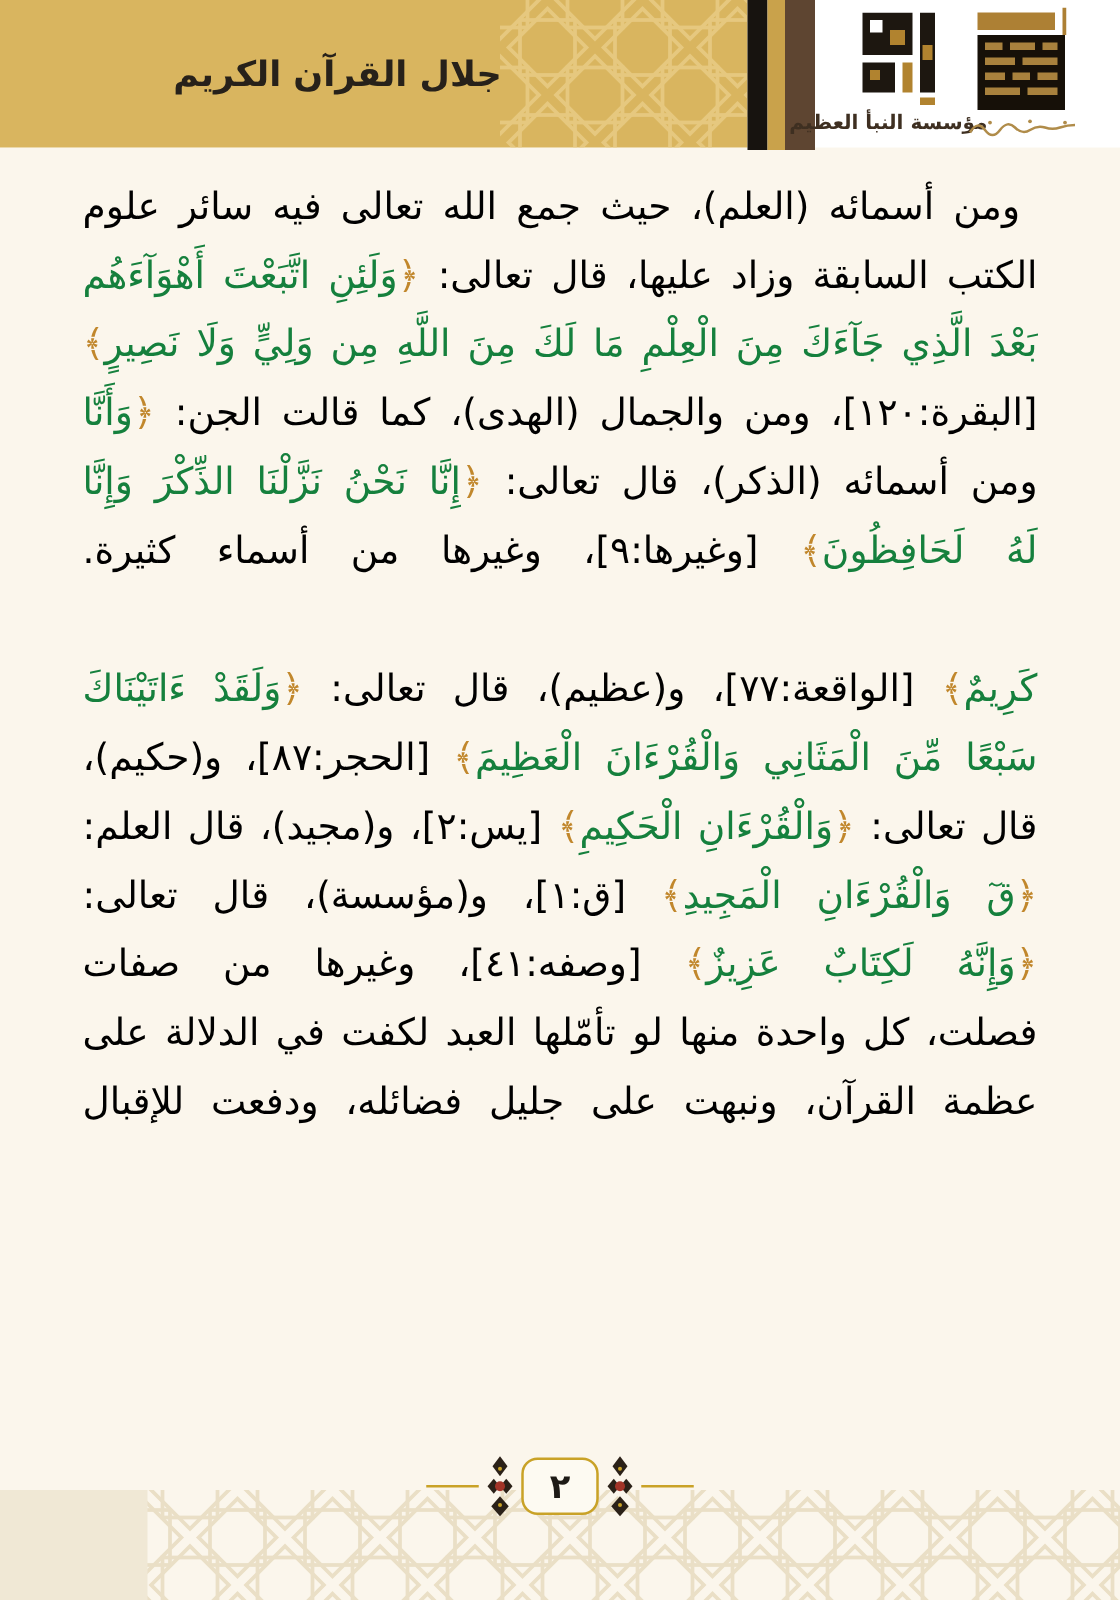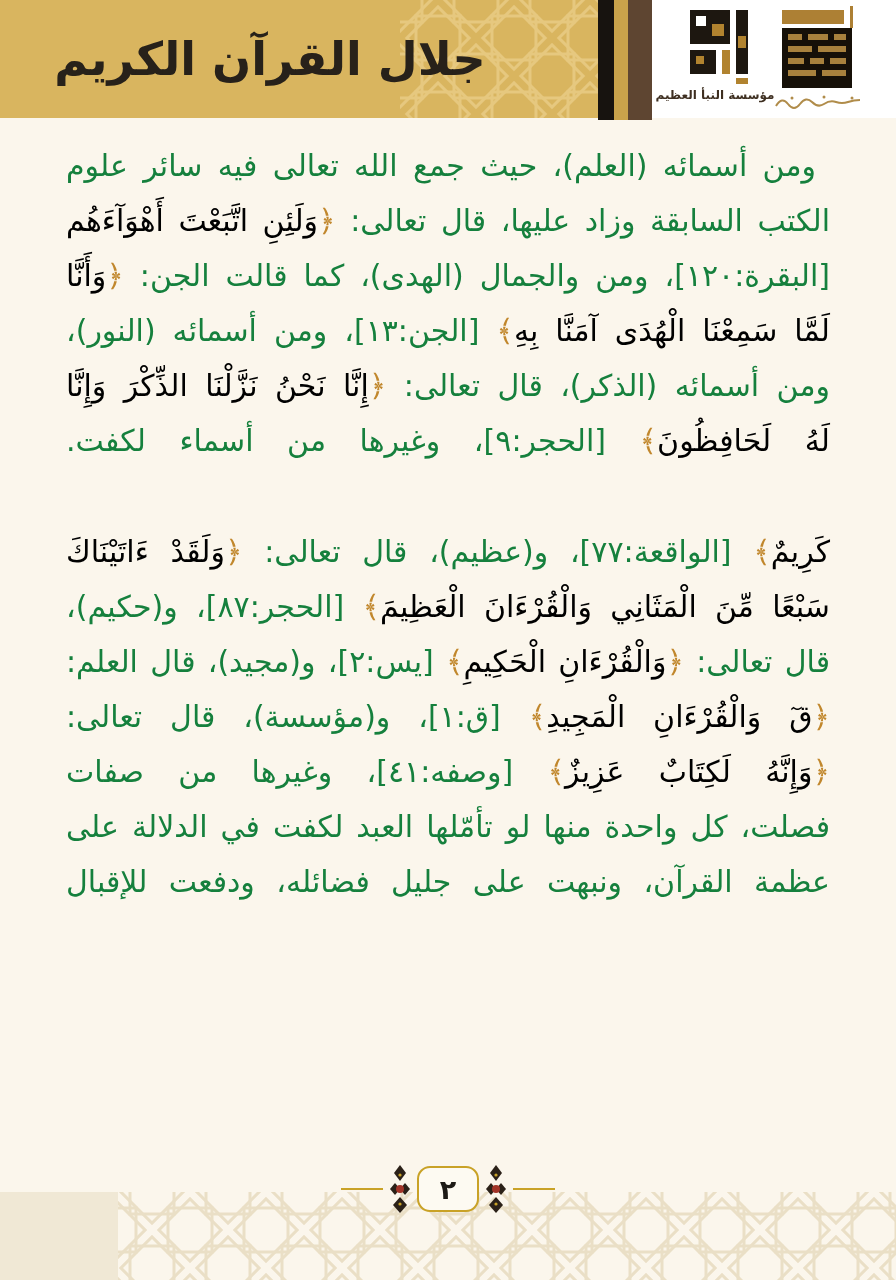--- a/index.html
+++ b/index.html
@@ -7,41 +7,41 @@
     position:relative;width:896px;height:1280px;overflow:hidden;
     background:#fbf6ec;font-family:"DejaVu Sans",sans-serif;direction:rtl;
   }
   
   .header{position:absolute;top:0;left:0;width:896px;height:118px;background:#ffffff;}
   .banner{position:absolute;top:0;left:0;width:598px;height:118px;background:#d9b55f;}
   .banner-pattern{position:absolute;top:0;left:400px;width:198px;height:118px;}
   .title{
     position:absolute;top:22px;left:100px;width:340px;height:74px;
     display:flex;align-items:center;justify-content:center;
-    font-size:46px;font-weight:bold;color:#27211a;letter-spacing:-1px;white-space:nowrap;
+    font-size:28px;font-weight:bold;color:#27211a;letter-spacing:-1px;white-space:nowrap;
   }
   .stripe{position:absolute;top:0;height:120px;}
   .stripe-black{left:598px;width:16px;background:#17130f;}
   .stripe-gold{left:614px;width:14px;background:#c9a24b;}
   .stripe-brown{left:628px;width:24px;background:#5e4531;}
   .logo-naba{position:absolute;top:10px;left:662px;width:104px;height:76px;}
   .foundation-name{
     position:absolute;top:88px;left:640px;width:150px;text-align:center;
-    font-size:12px;font-weight:bold;color:#3e2f21;white-space:nowrap;
+    font-size:16px;font-weight:bold;color:#3e2f21;white-space:nowrap;
   }
   .logo-kufic{position:absolute;top:6px;left:780px;width:80px;height:84px;}
   .signature{position:absolute;top:92px;left:772px;width:96px;height:22px;}
   
   .body-text{position:absolute;top:138px;right:66px;left:66px;font-size:30px;color:#23201c;}
   .para{margin:0;}
   .para + .para{margin-top:56px;}
   .line{line-height:55px;text-align:justify;text-align-last:justify;white-space:normal;}
   .line.indent{text-indent:14px;}
-  .ink{color:#15803d;}
-  .quran{color:#000000;}
+  .ink{color:#000000;}
+  .quran{color:#15803d;}
   .orn{color:#c1872c;}
   
   .band{position:absolute;bottom:0;left:0;width:896px;height:88px;z-index:1;}
   .band-block{position:absolute;bottom:0;left:0;width:118px;height:88px;background:#f0e8d5;z-index:2;}
   .footer-ornament{
     position:absolute;top:1160px;left:0;width:896px;height:58px;z-index:3;
     display:flex;align-items:center;justify-content:center;gap:4px;
   }
   .hline{width:42px;height:2px;background:#c9a227;}
   .cartouche{
@@ -119,24 +119,24 @@
       <circle cx="20" cy="6" r="1.5" fill="#b08c4a"></circle>
       <circle cx="52" cy="5" r="1.5" fill="#b08c4a"></circle>
       <circle cx="80" cy="6" r="1.5" fill="#b08c4a"></circle>
     </svg>
   </div>
 
   <div class="body-text">
       <div class="para">
         <div class="line indent"><span class="ink">ومن أسمائه (العلم)، حيث جمع الله تعالى فيه سائر علوم</span></div>
         <div class="line"><span class="ink">الكتب السابقة وزاد عليها، قال تعالى: </span><span class="orn">﴿</span><span class="quran">وَلَئِنِ اتَّبَعْتَ أَهْوَآءَهُم</span></div>
+        <div class="line"><span class="quran">بَعْدَ الَّذِي جَآءَكَ مِنَ الْعِلْمِ مَا لَكَ مِنَ اللَّهِ مِن وَلِيٍّ وَلَا نَصِيرٍ</span><span class="orn">﴾</span></div>
         <div class="line"><span class="ink">[البقرة:١٢٠]، ومن والجمال (الهدى)، كما قالت الجن: </span><span class="orn">﴿</span><span class="quran">وَأَنَّا</span></div>
-        <div class="line"><span class="quran">لَمَّا سَمِعْنَا الْهُدَى آمَنَّا بِهِ</span><span class="orn">﴾</span><span class="ink"> [الجن:١٣]، ومن أسمائه (النور)،</span></div>
         <div class="line"><span class="ink">ومن أسمائه (الذكر)، قال تعالى: </span><span class="orn">﴿</span><span class="quran">إِنَّا نَحْنُ نَزَّلْنَا الذِّكْرَ وَإِنَّا</span></div>
-        <div class="line"><span class="quran">لَهُ لَحَافِظُونَ</span><span class="orn">﴾</span><span class="ink"> [الحجر:٩]، وغيرها من أسماء لكفت.</span></div>
+        <div class="line"><span class="quran">لَهُ لَحَافِظُونَ</span><span class="orn">﴾</span><span class="ink"> [وغيرها:٩]، وغيرها من أسماء كثيرة.</span></div>
       </div>
       <div class="para">
         <div class="line"><span class="quran">كَرِيمٌ</span><span class="orn">﴾</span><span class="ink"> [الواقعة:٧٧]، و(عظيم)، قال تعالى: </span><span class="orn">﴿</span><span class="quran">وَلَقَدْ ءَاتَيْنَاكَ</span></div>
         <div class="line"><span class="quran">سَبْعًا مِّنَ الْمَثَانِي وَالْقُرْءَانَ الْعَظِيمَ</span><span class="orn">﴾</span><span class="ink"> [الحجر:٨٧]، و(حكيم)،</span></div>
         <div class="line"><span class="ink">قال تعالى: </span><span class="orn">﴿</span><span class="quran">وَالْقُرْءَانِ الْحَكِيمِ</span><span class="orn">﴾</span><span class="ink"> [يس:٢]، و(مجيد)، قال العلم:</span></div>
         <div class="line"><span class="orn">﴿</span><span class="quran">قٓ وَالْقُرْءَانِ الْمَجِيدِ</span><span class="orn">﴾</span><span class="ink"> [ق:١]، و(مؤسسة)، قال تعالى:</span></div>
         <div class="line"><span class="orn">﴿</span><span class="quran">وَإِنَّهُ لَكِتَابٌ عَزِيزٌ</span><span class="orn">﴾</span><span class="ink"> [وصفه:٤١]، وغيرها من صفات</span></div>
         <div class="line"><span class="ink">فصلت، كل واحدة منها لو تأمّلها العبد لكفت في الدلالة على</span></div>
         <div class="line"><span class="ink">عظمة القرآن، ونبهت على جليل فضائله، ودفعت للإقبال</span></div>
       </div>

